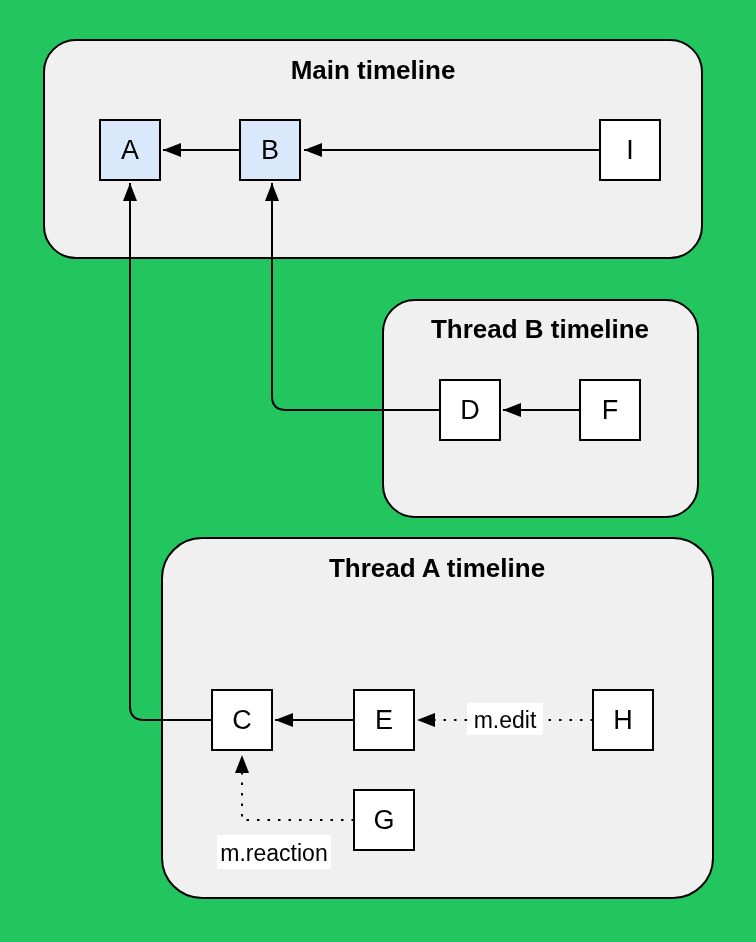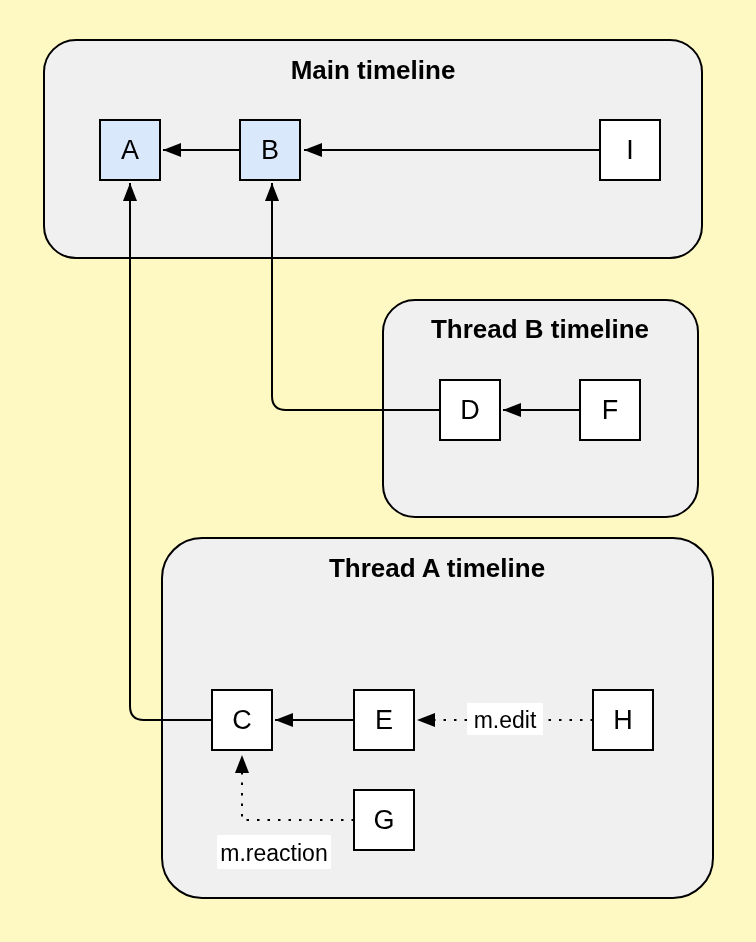--- a/index.html
+++ b/index.html
@@ -1,20 +1,20 @@
 <!DOCTYPE html>
 <html><head>
 <meta charset="utf-8">
 <style>
   html, body { margin: 0; padding: 0; background: #ffffff; }
   .canvas {
     position: relative;
     width: 756px;
     height: 942px;
-    background: #fef9c3;
+    background: #22c55e;
     font-family: "Liberation Sans", sans-serif;
   }
   svg { display: block; }
   .container-shape { stroke: #000000; stroke-width: 2; }
   .node-shape { stroke: #000000; stroke-width: 2; }
   .edge { stroke: #000000; stroke-width: 2; fill: none; }
   .edge.dotted { stroke-dasharray: 2.5 8; }
   .container-title {
     font-family: "Liberation Sans", sans-serif;
     font-size: 26px;

